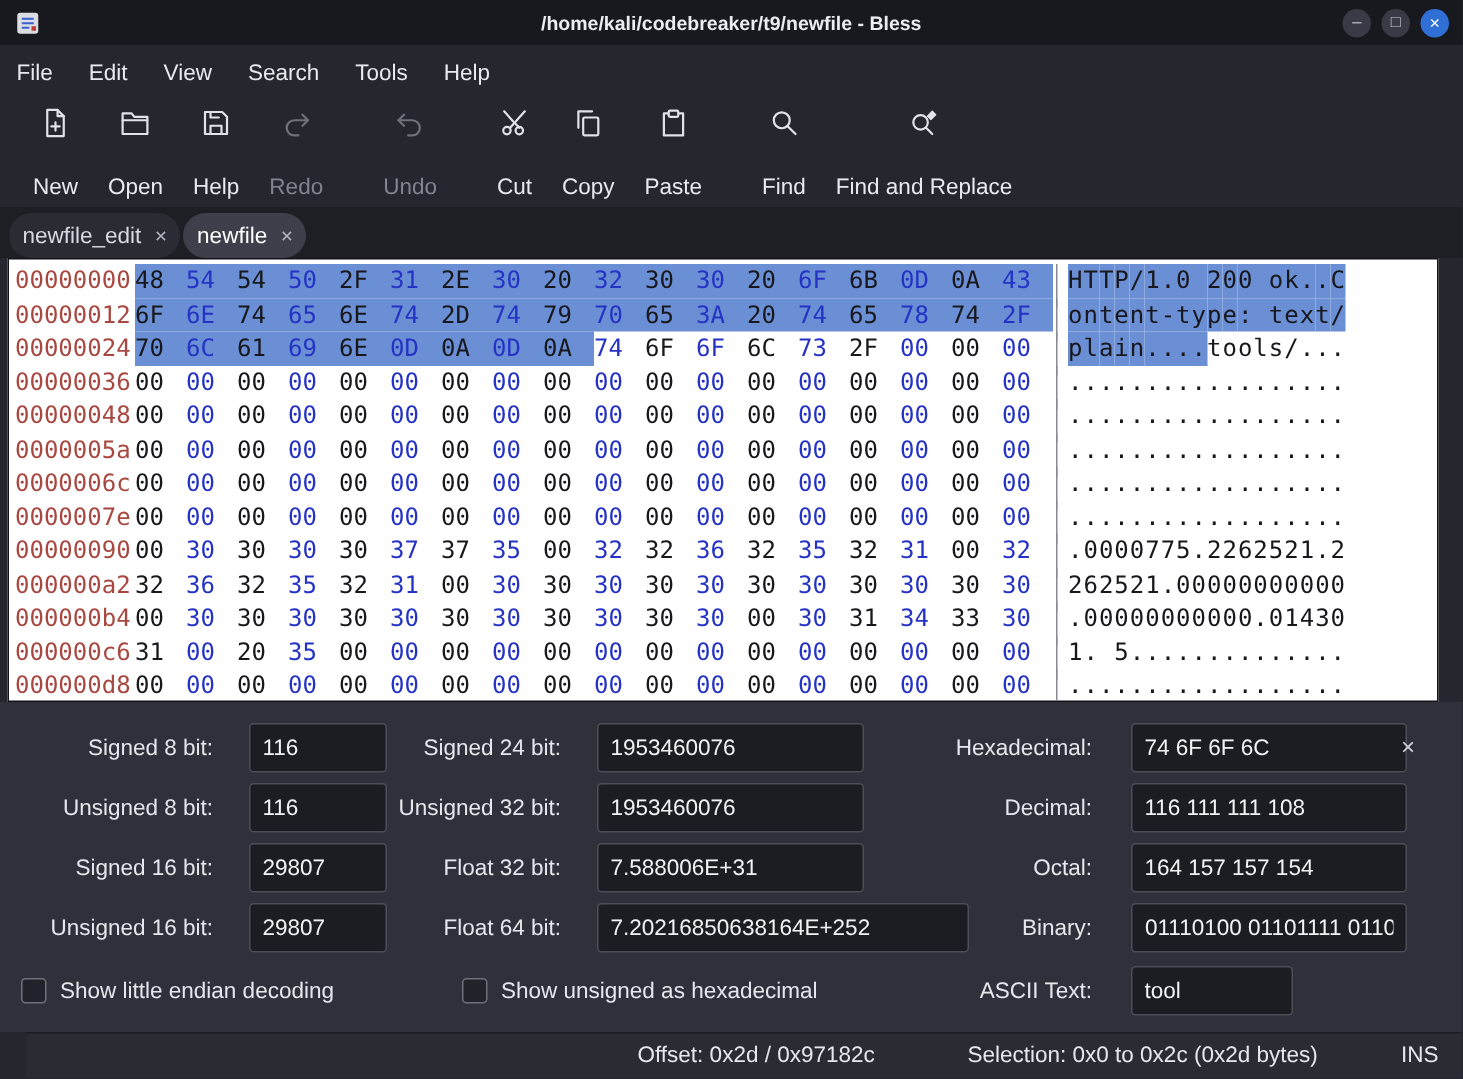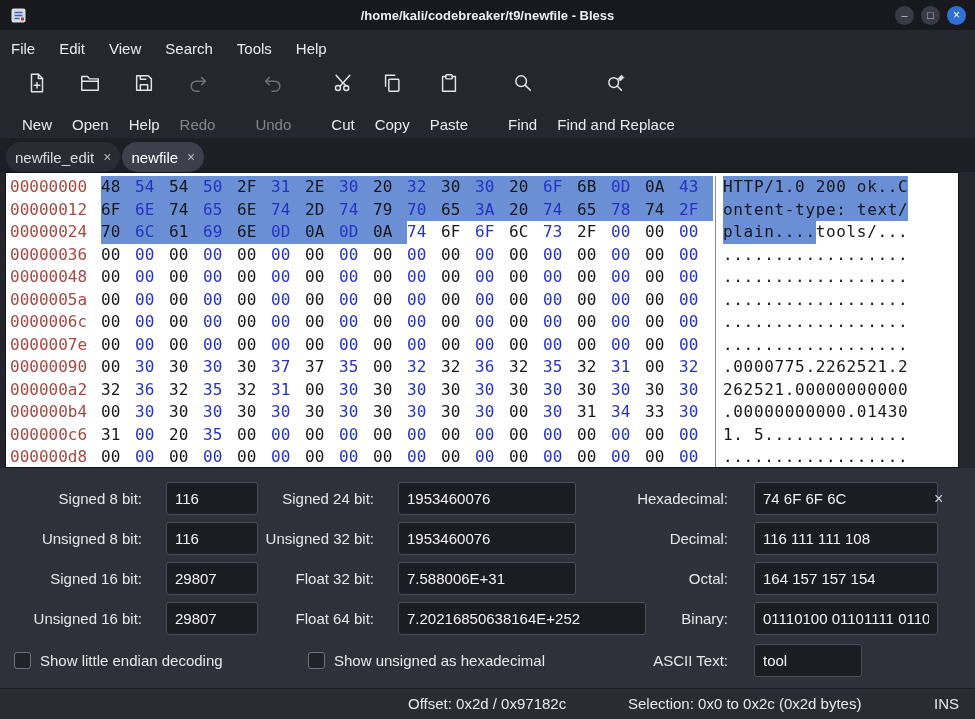--- a/index.html
+++ b/index.html
@@ -34,21 +34,21 @@
   .tabbar { height:34px; background:#1e1e25; display:flex; align-items:flex-end; padding-left:6px; gap:2px; flex:none; }
   .tab { height:30px; display:flex; align-items:center; gap:9px; padding:0 9px; font-size:15px;
     background:#2b2b34; color:#d9d9e1;border-radius:15px; }
   .tab.active { background:#3f3f4b; color:#ffffff; }
   .tabclose { font-size:14px; color:#b6b6c0; }
 
   
   .hexarea { height:296px; flex:none; background:#ffffff; margin:0 16px 0 5px; border:1px solid #121218;
     font-family:"DejaVu Sans Mono",monospace; font-size:16px; padding:3px 0 0 4px; overflow:hidden; }
   .hexrow { height:22.5px; line-height:22.5px; white-space:nowrap; }
-  .off   { display:inline-block; width:80px; color:#a84840; margin-right:11px; }
+  .off   { display:inline-block; width:80px; color:#a84840; margin-right:0; }
   .bytes { display:inline-block; width:612px; vertical-align:top; }
   .byte  { display:inline-block; width:34px; }
   .byte.even { color:#17171c; }
   .byte.odd  { color:#2533c4; }
   .byte.sel  { background:#6a8fd4; }
   .ascii { display:inline-block; border-left:1px solid #8a8a92; padding-left:7px; margin-left:2px;
     color:#17171c; vertical-align:top; }
   .achar { display:inline-block; width:10.3px; white-space:pre; overflow:hidden; }
   .achar.sel { background:#6a8fd4; }
 
@@ -62,21 +62,21 @@
   .lB{left:232px;width:142px} .iB{left:382px;width:178px} .iBw{left:382px;width:248px}
   .lC{left:548px;width:180px} .iC{left:738px;width:184px} .iCs{left:738px;width:108px}
   .pclose { position:absolute; left:934px; top:14px; height:33px; line-height:33px;
     color:#cfcfd8; font-size:16px; }
   .cb { position:absolute; width:17px; height:17px; background:#22222a; border:1px solid #70707c;
     border-radius:3px; top:184px; }
   .cblabel { position:absolute; height:33px; line-height:33px; top:176px; }
 
   
   .status { height:31px; flex:none; background:#2b2b34; border-top:1px solid #1c1c22;
-    position:relative; color:#e7e7ed; font-size:15px; }
+    position:relative; color:#e7e7ed; font-size:15px;margin-left:17px; }
   .status span { position:absolute; line-height:30px; }
   .st-offset { left:408px; }
   .st-sel { left:628px; }
   .st-ins { right:16px; }
 </style>
 </head>
 <body>
 
 <div class="window">
 

